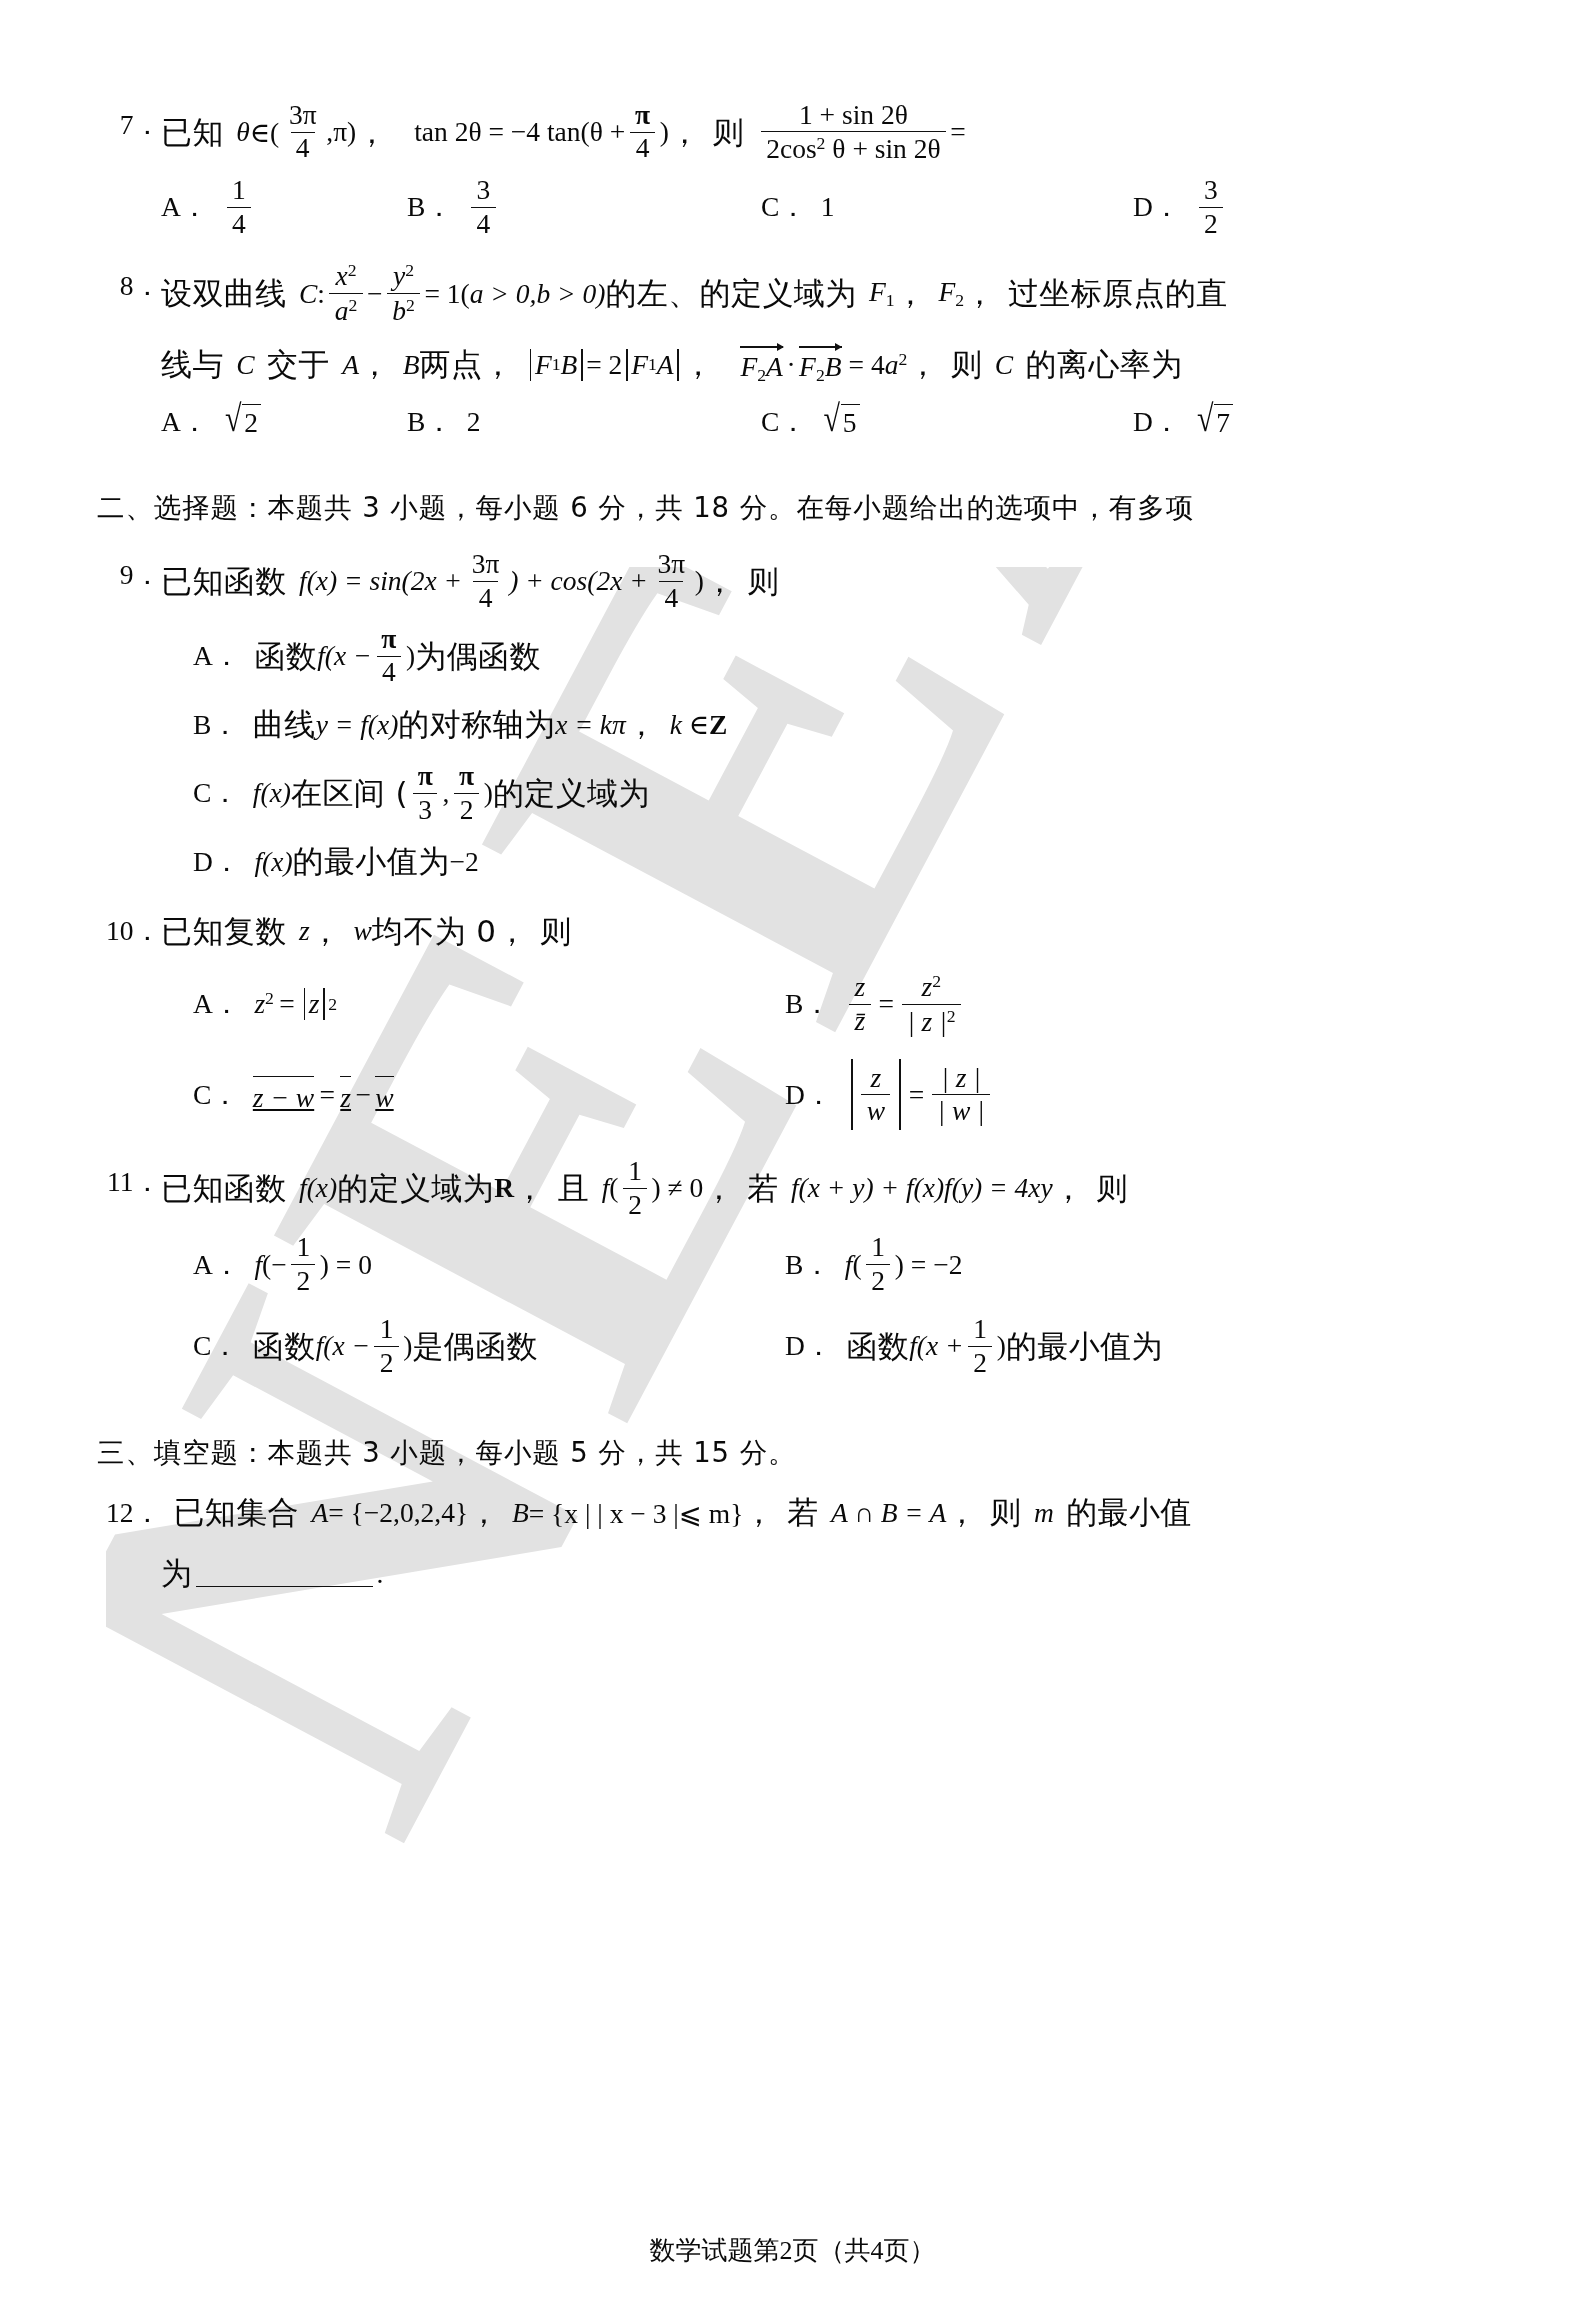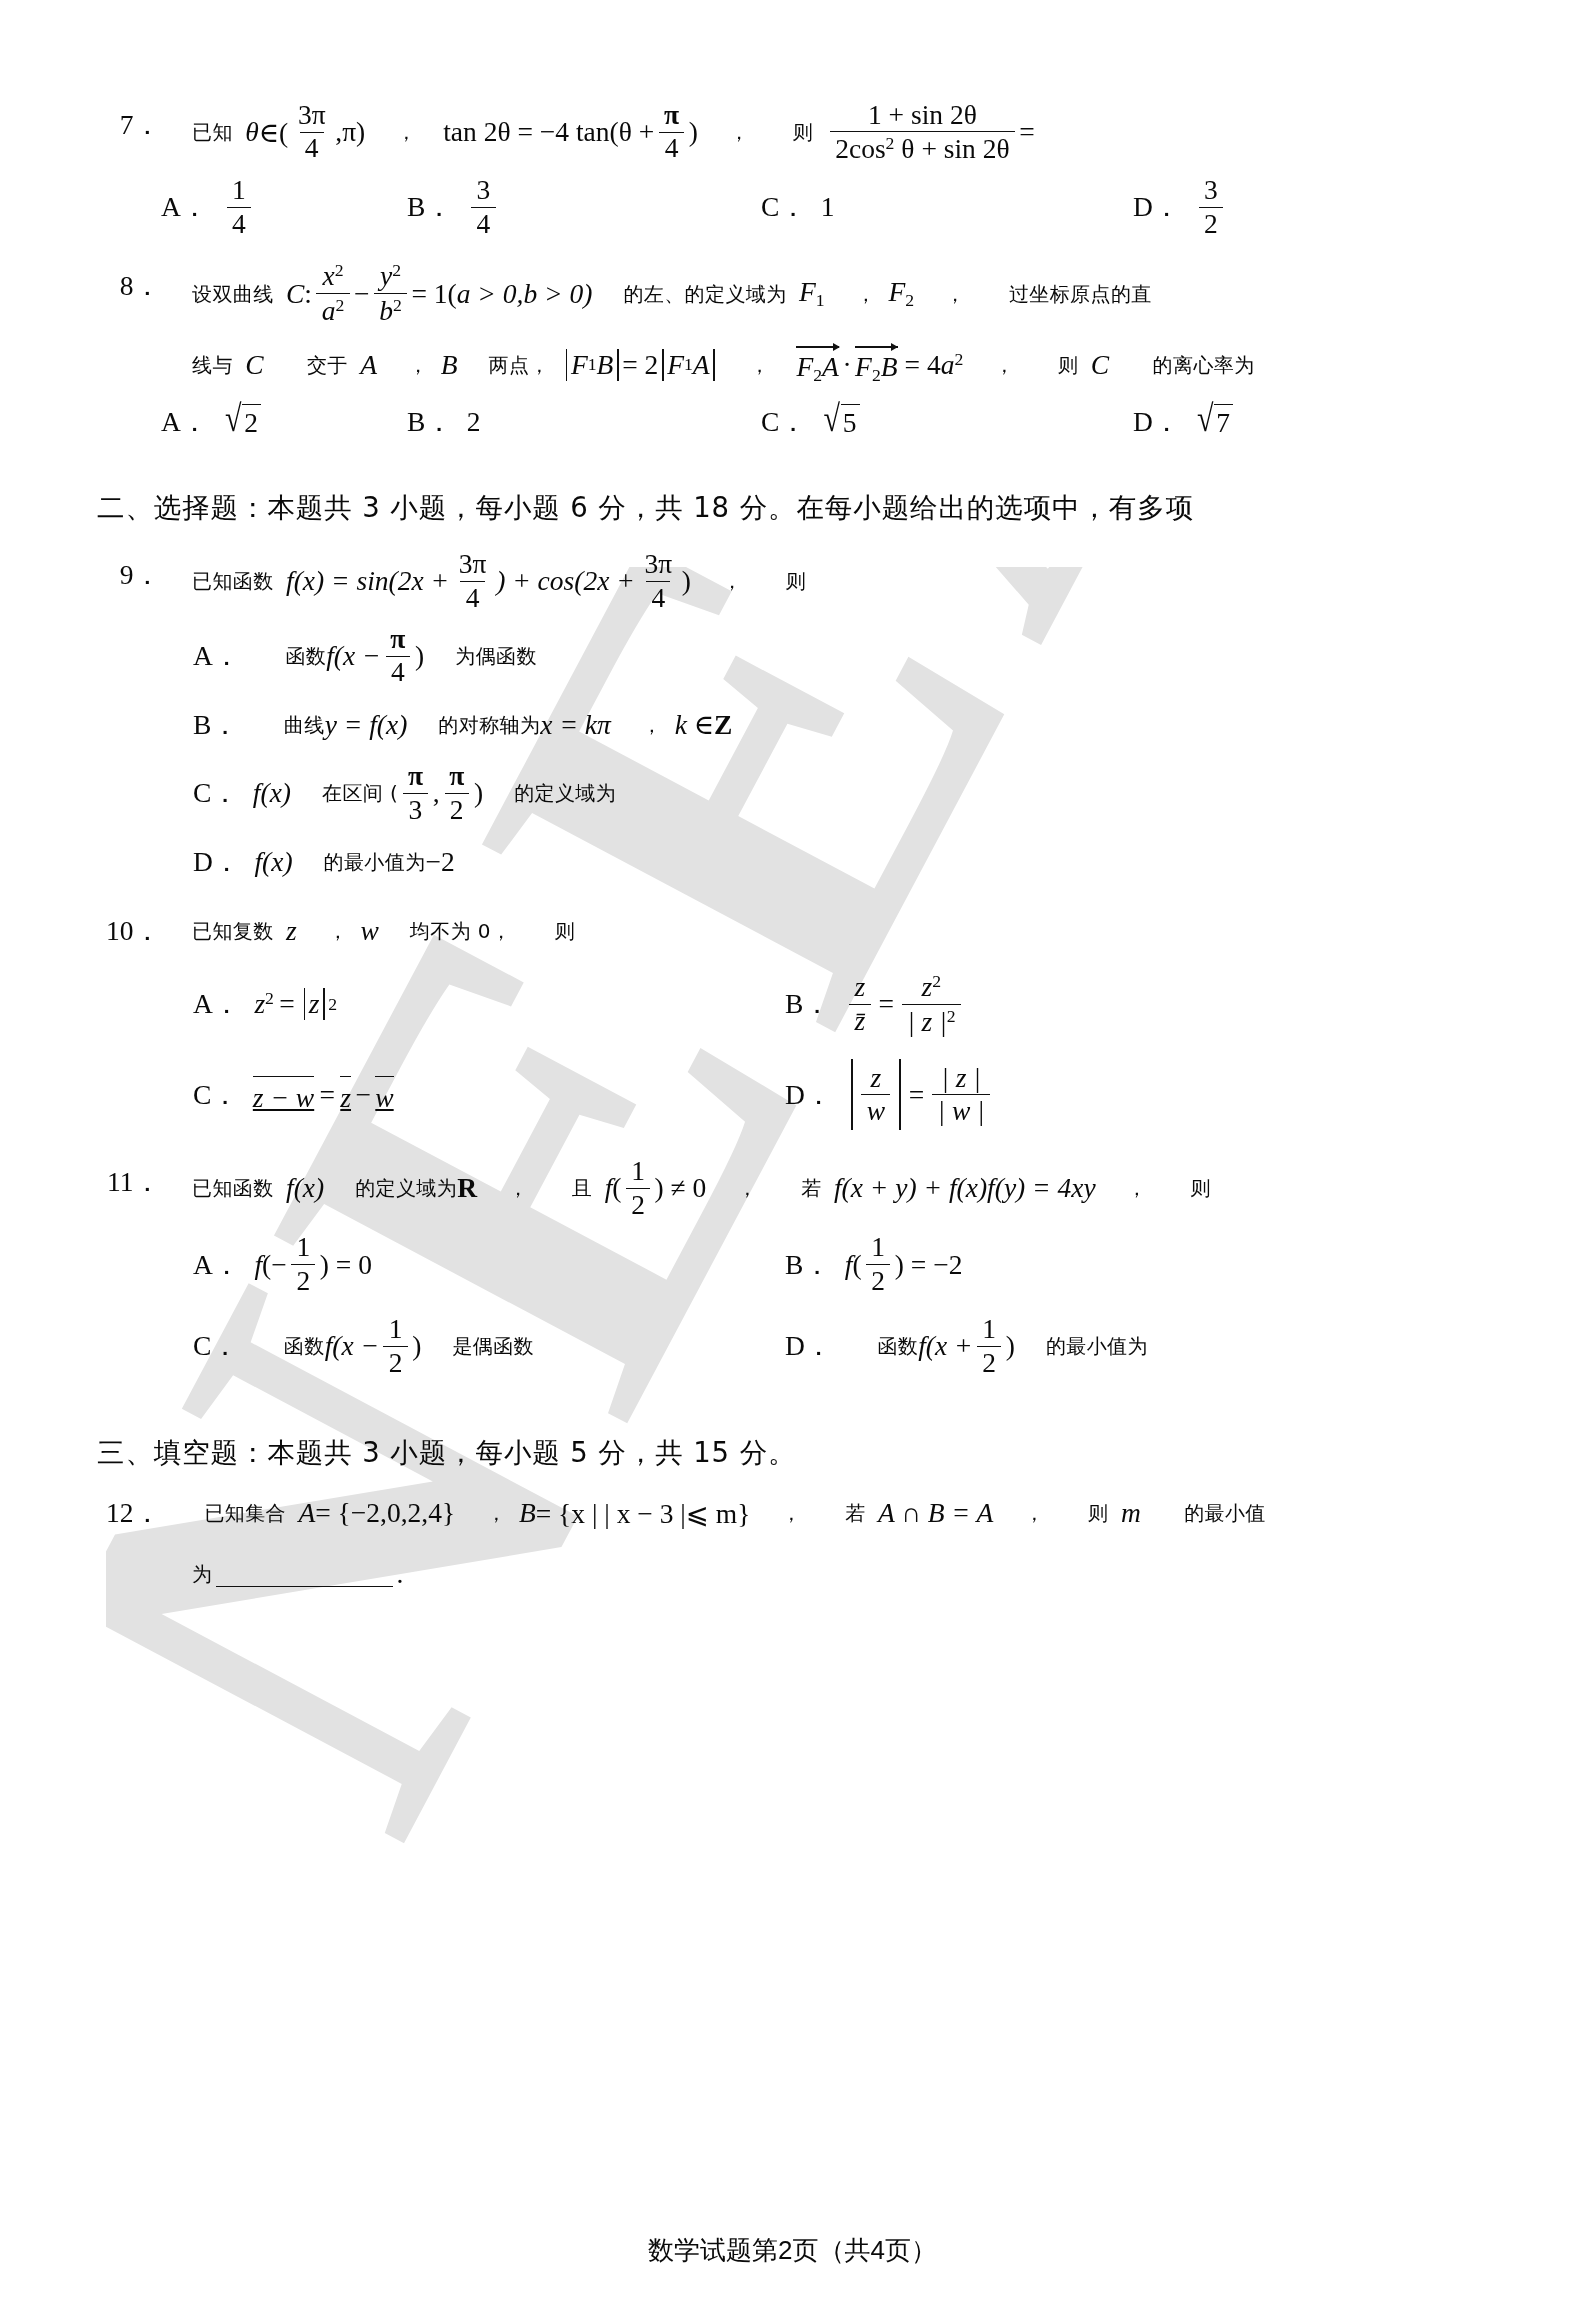--- a/index.html
+++ b/index.html
@@ -17,22 +17,22 @@
   .watermark svg{position:absolute;left:106px;top:567px;}
 
   .content{position:relative;z-index:2;}
 
   
   .q{display:flex;align-items:flex-start;margin:0;}
   .qnum{flex:0 0 auto;font-size:27.5px;line-height:1;padding-top:10.6px;
         width:64px;text-align:right;letter-spacing:0;}
   .qbody{flex:1 1 auto;}
   .line{display:flex;align-items:center;flex-wrap:nowrap;min-height:50px;}
-  .cn{font-family:"DejaVu Sans","Liberation Sans",sans-serif;font-size:20px;
-      line-height:1.2;letter-spacing:0.4px;margin-left:31px;}
+  .cn{font-family:"DejaVu Sans","Liberation Sans",sans-serif;font-size:31px;
+      line-height:1.2;letter-spacing:0.4px;}
   .it{font-style:italic;font-size:27.5px;}
   .rm{font-size:27.5px;}
   .sp{display:inline-block;width:12.4px;}
   .spw{display:inline-block;width:26.6px;}
   .subr{font-size:17.7px;vertical-align:-5.3px;}
   .supr{font-size:17.7px;vertical-align:8.9px;font-style:normal;}
 
   
   .frac{display:inline-flex;flex-direction:column;align-items:center;
         vertical-align:middle;margin:0 4.4px;font-size:27.5px;line-height:1.05;}
@@ -64,21 +64,21 @@
         font-weight:normal;font-size:27.5px;line-height:1.75;letter-spacing:0.9px;}
 
   .opts{display:flex;}
   .opt{display:flex;align-items:center;}
   .optlab{font-size:27.5px;margin-right:14px;white-space:nowrap;}
 
   .blank{display:inline-block;border-bottom:1.8px solid #111;width:177px;
          height:26.6px;vertical-align:-3.5px;margin:0 3.5px;}
 
   .footer{position:absolute;left:0;right:9px;bottom:39px;text-align:center;
-          font-family:Liberation Sans, sans-serif;font-size:26px;}
+          font-family:Liberation Serif, serif;font-size:26px;}
 </style>
 </head>
 <body>
 
 <div class="page">
 
   <div class="watermark">
     <svg width="1045" height="1293" viewBox="0 0 1180 1460">
       <g fill="#e2e2e2" transform="rotate(-62 590 730)">
         <text x="-170" y="840" font-family="Liberation Serif, serif" font-size="690" font-weight="bold" letter-spacing="40">NEEA</text>

